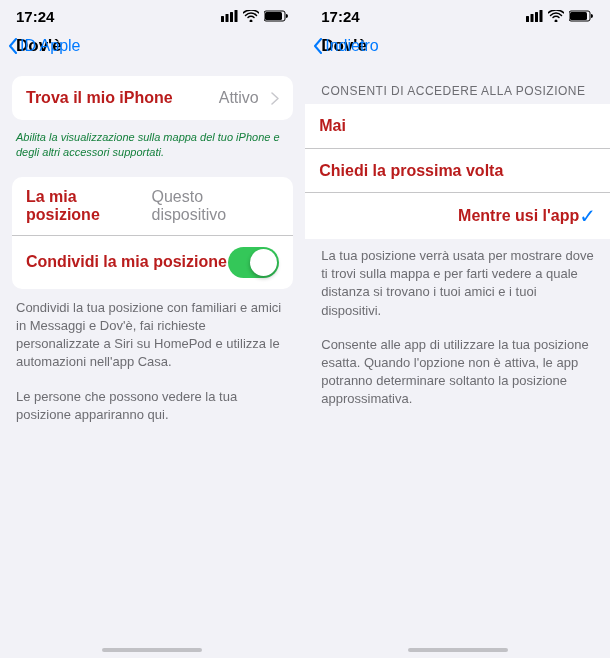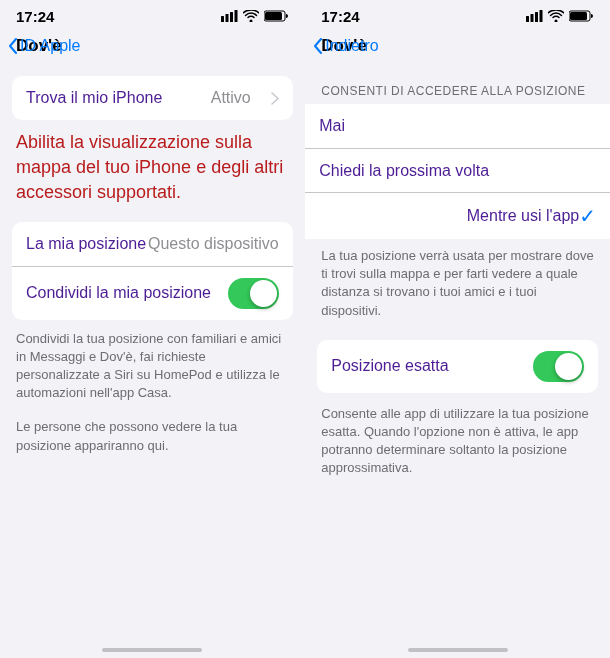--- a/index.html
+++ b/index.html
@@ -66,28 +66,29 @@
       width: 10px;
       height: 16px;
     }
     .content {
       flex: 1;
       overflow-y: auto;
       padding: 0;
     }
     .row-label {
       font-size: 16px;
-      color: #4c1d95;
+      color: #b91c1c;
+      font-weight: bold;
     }
     .row-value {
       font-size: 16px;
       color: #8e8e93;
       display: flex;
       align-items: center;
-      gap: 20px;
+      gap: 12px;
     }
     .row-value svg {
       color: #c7c7cc;
     }
     .toggle {
       width: 51px;
       height: 31px;
       border-radius: 16px;
       background: #34c759;
       position: relative;
@@ -189,21 +190,21 @@
       <div class="card-row">
         <span class="row-label">Trova il mio iPhone</span>
         <div class="row-value">
           <span>Attivo</span>
           <svg width="8" height="13" viewBox="0 0 8 13" fill="none">
             <path d="M1 1l6 5.5L1 12" stroke="#c7c7cc" stroke-width="1.5" stroke-linecap="round" stroke-linejoin="round"></path>
           </svg>
         </div>
       </div>
     </div>
-    <div style="padding: 2px 16px 8px; font-size: 18px; color: #b91c1c; line-height: 1.4;">Abilita la visualizzazione sulla mappa del tuo iPhone e degli altri accessori supportati.</div>
+    <div style="padding: 2px 16px 8px; font-size: 11px; color: #15803d; line-height: 1.4; font-style: italic;">Abilita la visualizzazione sulla mappa del tuo iPhone e degli altri accessori supportati.</div>
 
     <div class="card-section">
       <div class="card-row">
         <span class="row-label">La mia posizione</span>
         <div class="row-value">
           <span>Questo dispositivo</span>
         </div>
       </div>
       <div class="card-row">
         <span class="row-label">Condividi la mia posizione</span>
@@ -270,28 +271,20 @@
         <span class="row-label">Chiedi la prossima volta</span>
       </div>
       <div class="card-row" style="justify-content: flex-end;">
         <span class="row-label">Mentre usi l'app</span>
         <span class="checkmark">✓</span>
       </div>
     </div>
 
     <div style="padding: 8px 16px 12px; font-size: 13px; color: #6d6d72; line-height: 1.4; background: #f2f2f7;">La tua posizione verrà usata per mostrare dove ti trovi sulla mappa e per farti vedere a quale distanza si trovano i tuoi amici e i tuoi dispositivi.</div>
 
-    <div class="card-section">
-      <div class="card-row">
-        <span class="row-label">Posizione esatta</span>
-        <div class="toggle">
-          <div class="toggle-knob"></div>
-        </div>
-      </div>
-    </div>
 
     <div style="padding: 4px 16px 12px; font-size: 13px; color: #6d6d72; line-height: 1.4;">Consente alle app di utilizzare la tua posizione esatta. Quando l'opzione non è attiva, le app potranno determinare soltanto la posizione approssimativa.</div>
   </div>
 
   <div class="home-indicator">
     <div class="home-bar"></div>
   </div>
 </div>
 
 </body></html>

